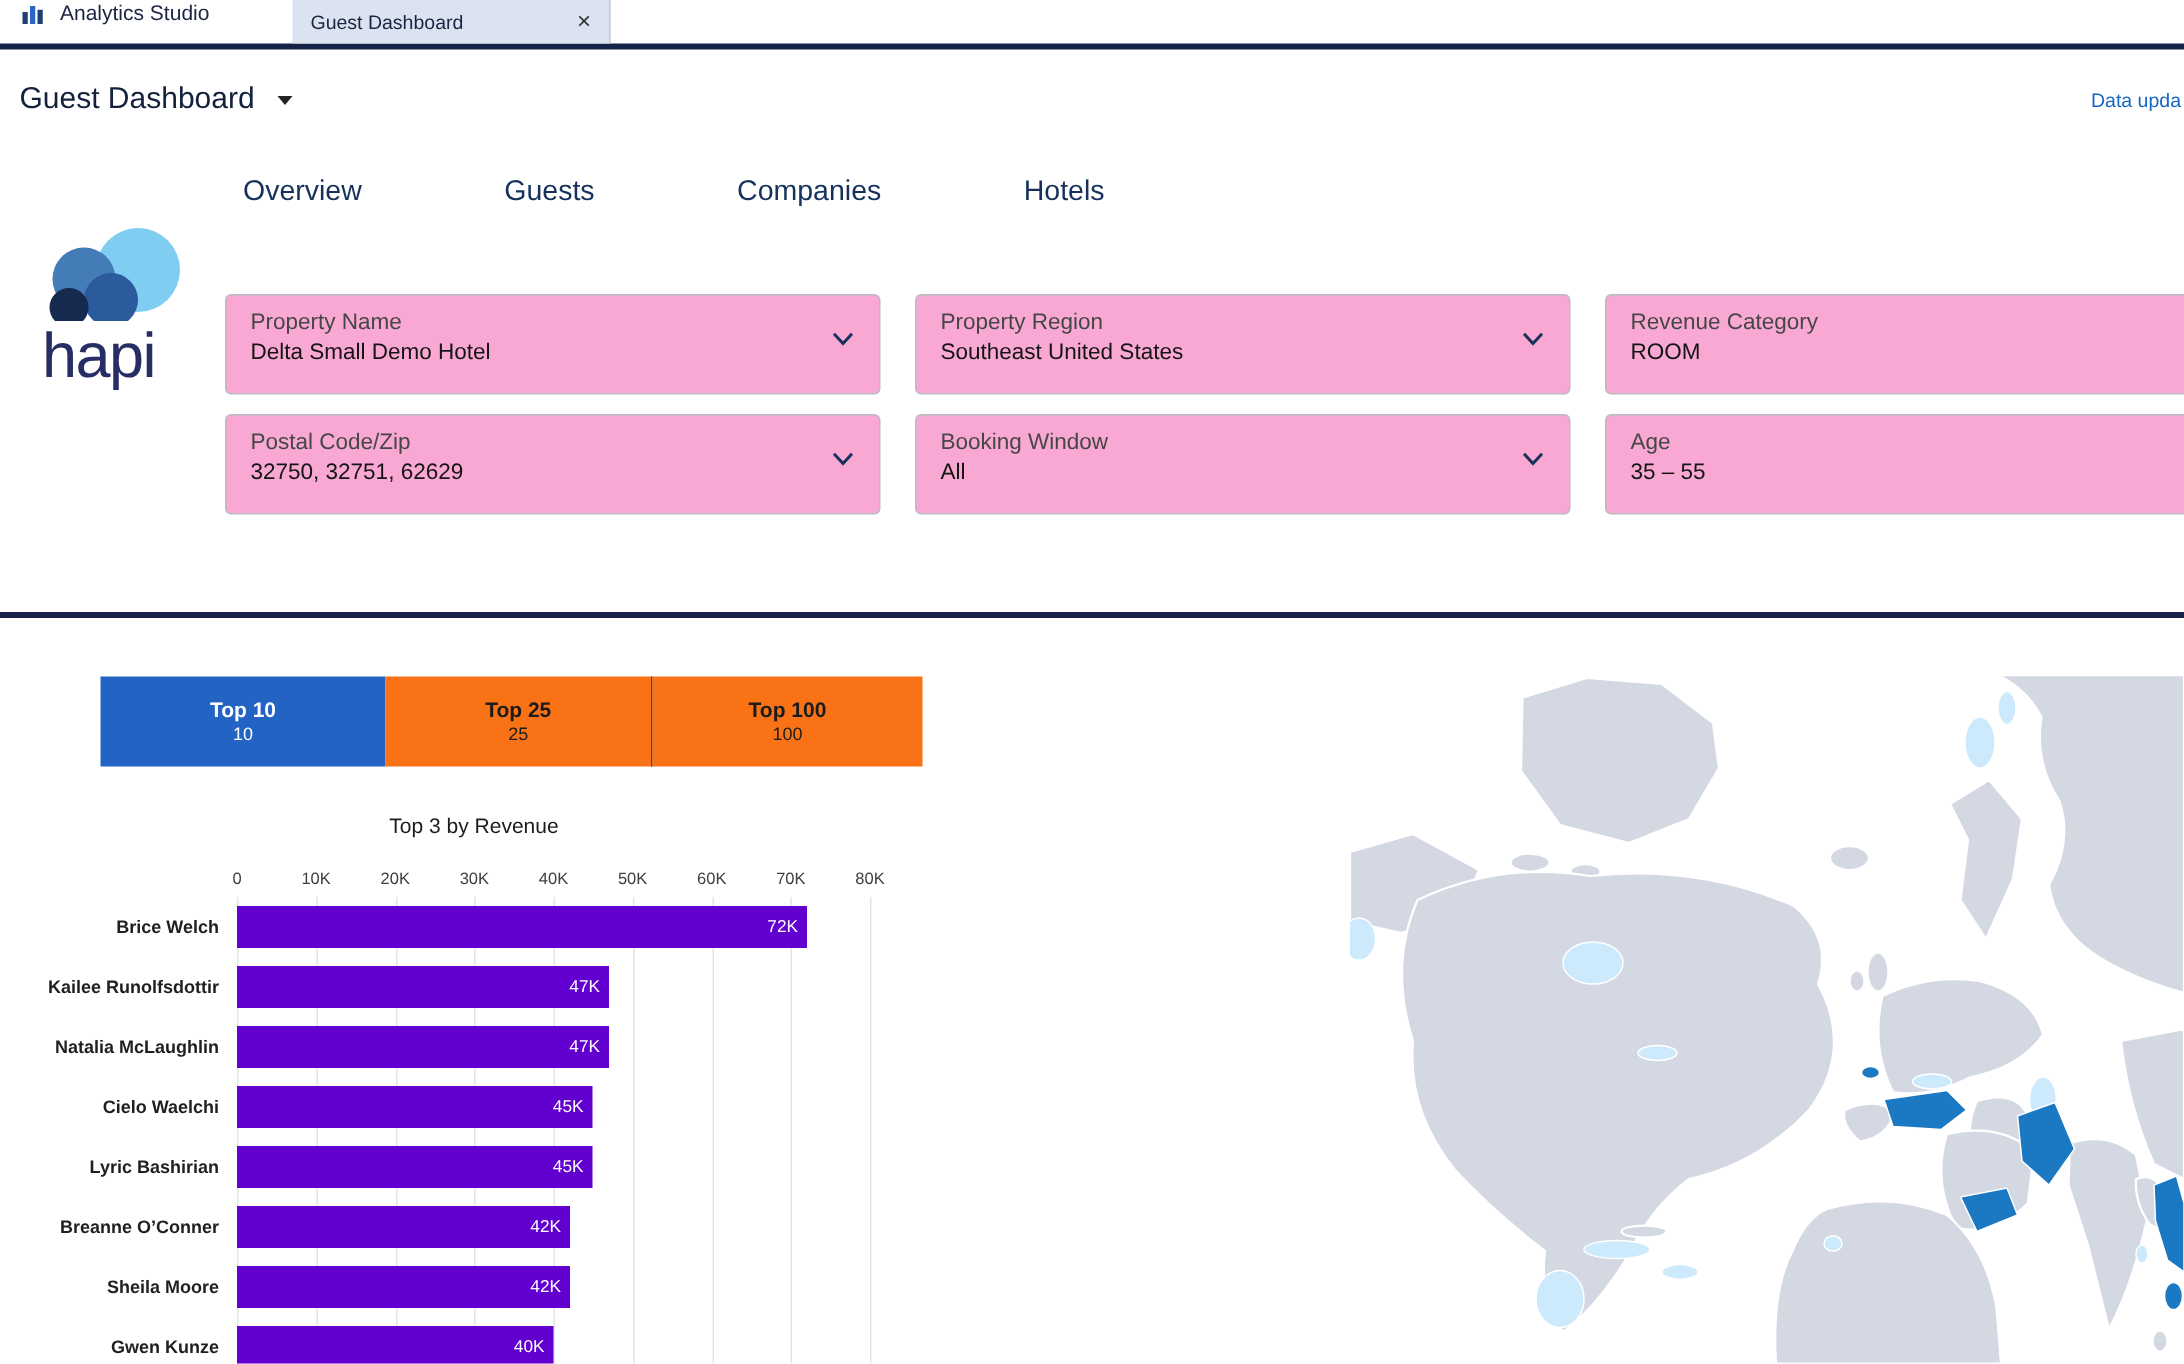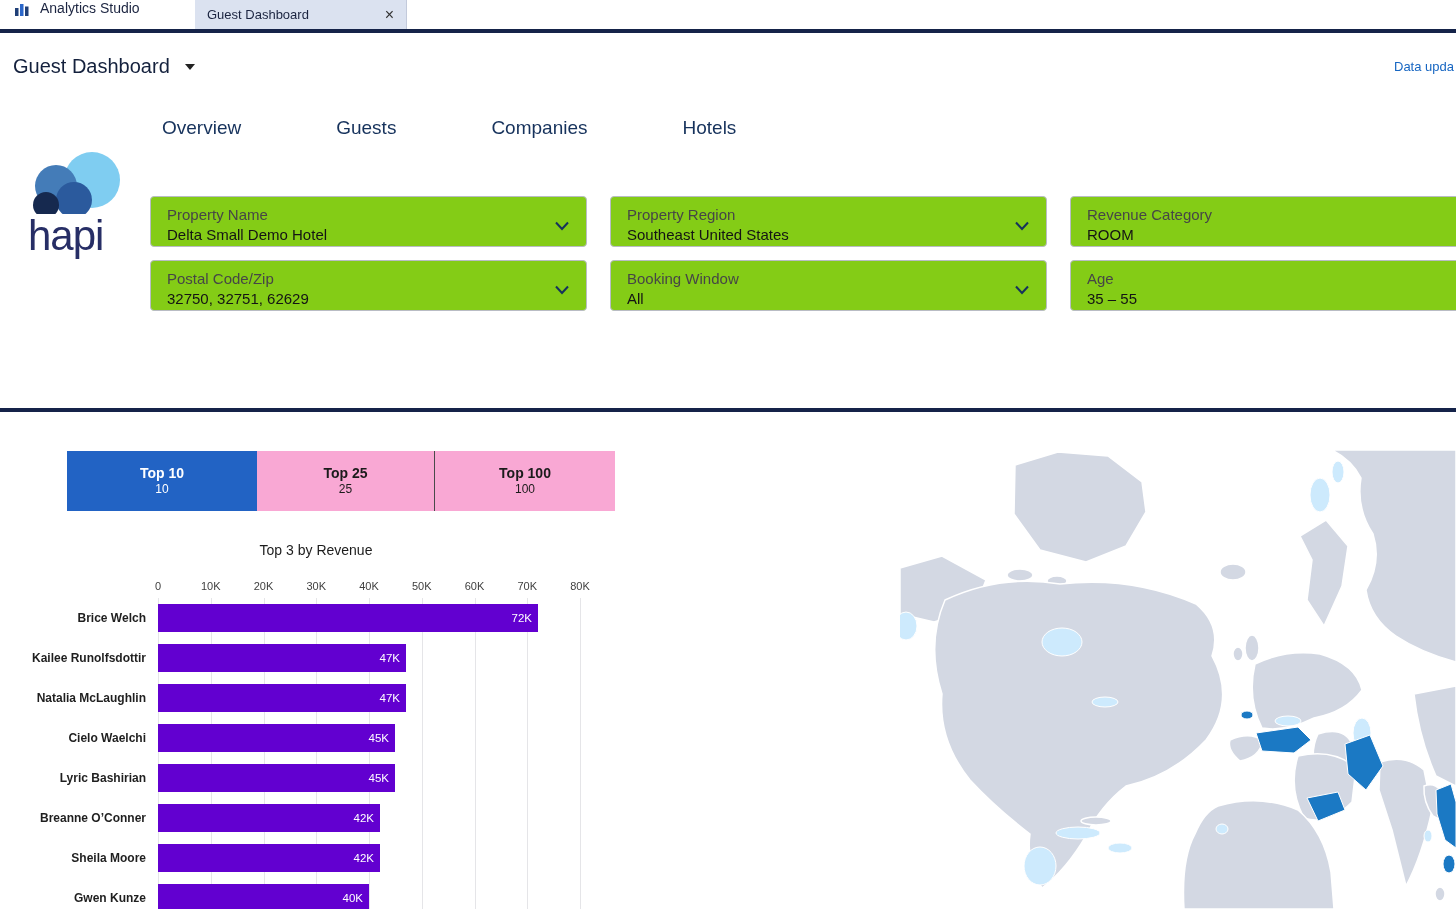--- a/index.html
+++ b/index.html
@@ -31,32 +31,32 @@
   .nav { display:flex; gap:95px; padding-left:162px; margin-top:10px; height:36px; align-items:center; }
   .nav-item { font-size:19px; color:#16325c; cursor:pointer; white-space:nowrap; }
 
   
   .hapi { position:absolute; left:26px; top:150px; width:110px; }
   .hapi-text { font-size:42px; font-weight:500; color:#272e66; letter-spacing:-1px; margin-top:-6px; padding-left:2px; }
 
   
   .filters { position:absolute; left:150px; top:196px; display:grid;
              grid-template-columns:437px 437px 437px; gap:13px 23px; }
-  .filter-box { height:51px; border:1px solid #b9bcc4; border-radius:4px; background:#84cc16;
+  .filter-box { height:67px; border:1px solid #b9bcc4; border-radius:4px; background:#f9a8d4;
                 padding:8px 52px 8px 16px; position:relative; cursor:pointer; }
   .f-label { font-size:15px; color:#464646; line-height:19px; }
   .f-value { font-size:15px; color:#141414; line-height:21px; }
   .chev { position:absolute; right:16px; top:24px; width:16px; height:10px; }
 
   
   .divider { position:absolute; left:0; top:408px; width:100%; height:4px; background:var(--divider); }
 
   
   .list-tabs { position:absolute; left:67px; top:451px; display:flex; }
-  .ltab { height:60px; text-align:center; padding-top:14px; cursor:pointer; background:#f9a8d4; color:#1b1b1b; }
+  .ltab { height:60px; text-align:center; padding-top:14px; cursor:pointer; background:#f97316; color:#1b1b1b; }
   .ltab:nth-child(1){ width:190px; }
   .ltab:nth-child(2){ width:178px; border-right:1px solid #4a4a4a; }
   .ltab:nth-child(3){ width:180px; }
   .ltab.selected { background:var(--accent); color:#fff; }
   .ltab .lbl { font-size:14px; font-weight:700; line-height:16px; }
   .ltab .sub { font-size:12px; line-height:14px; margin-top:1px; }
 
   
   .chart { position:absolute; left:0; top:536px; width:660px; height:373px; overflow:visible; }
   .chart-title { position:absolute; left:160px; top:6px; width:312px; text-align:center;

